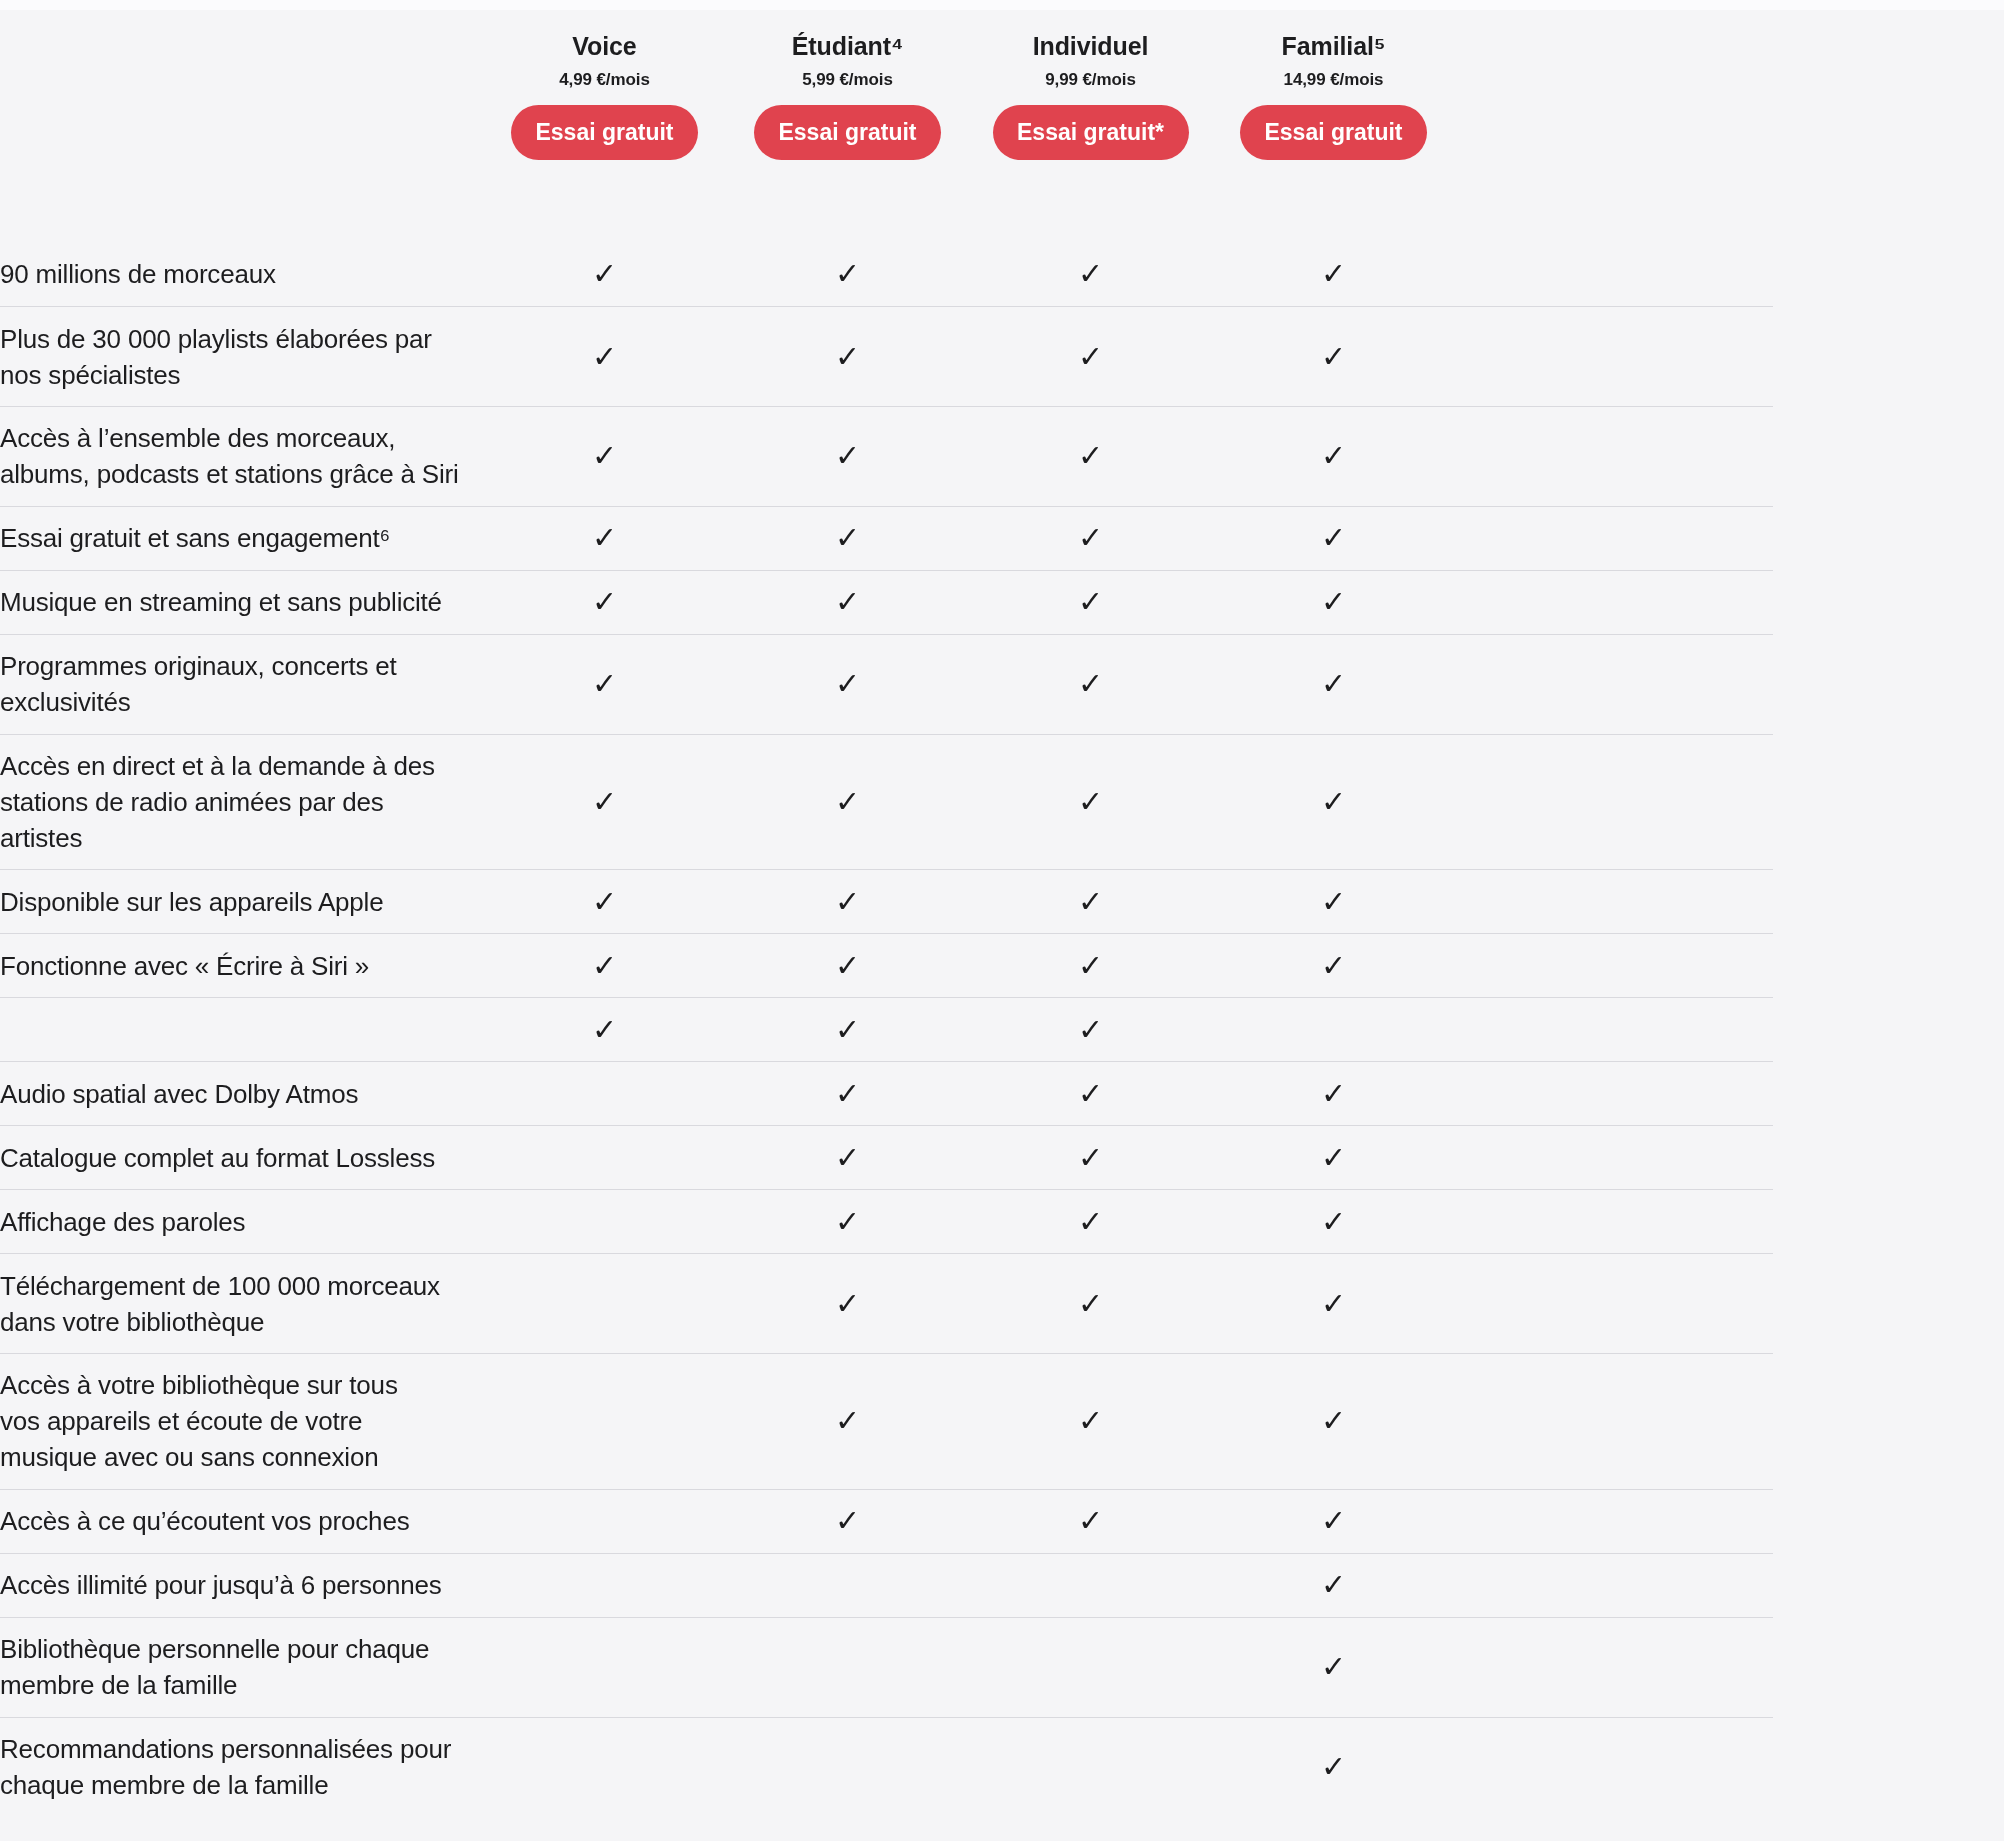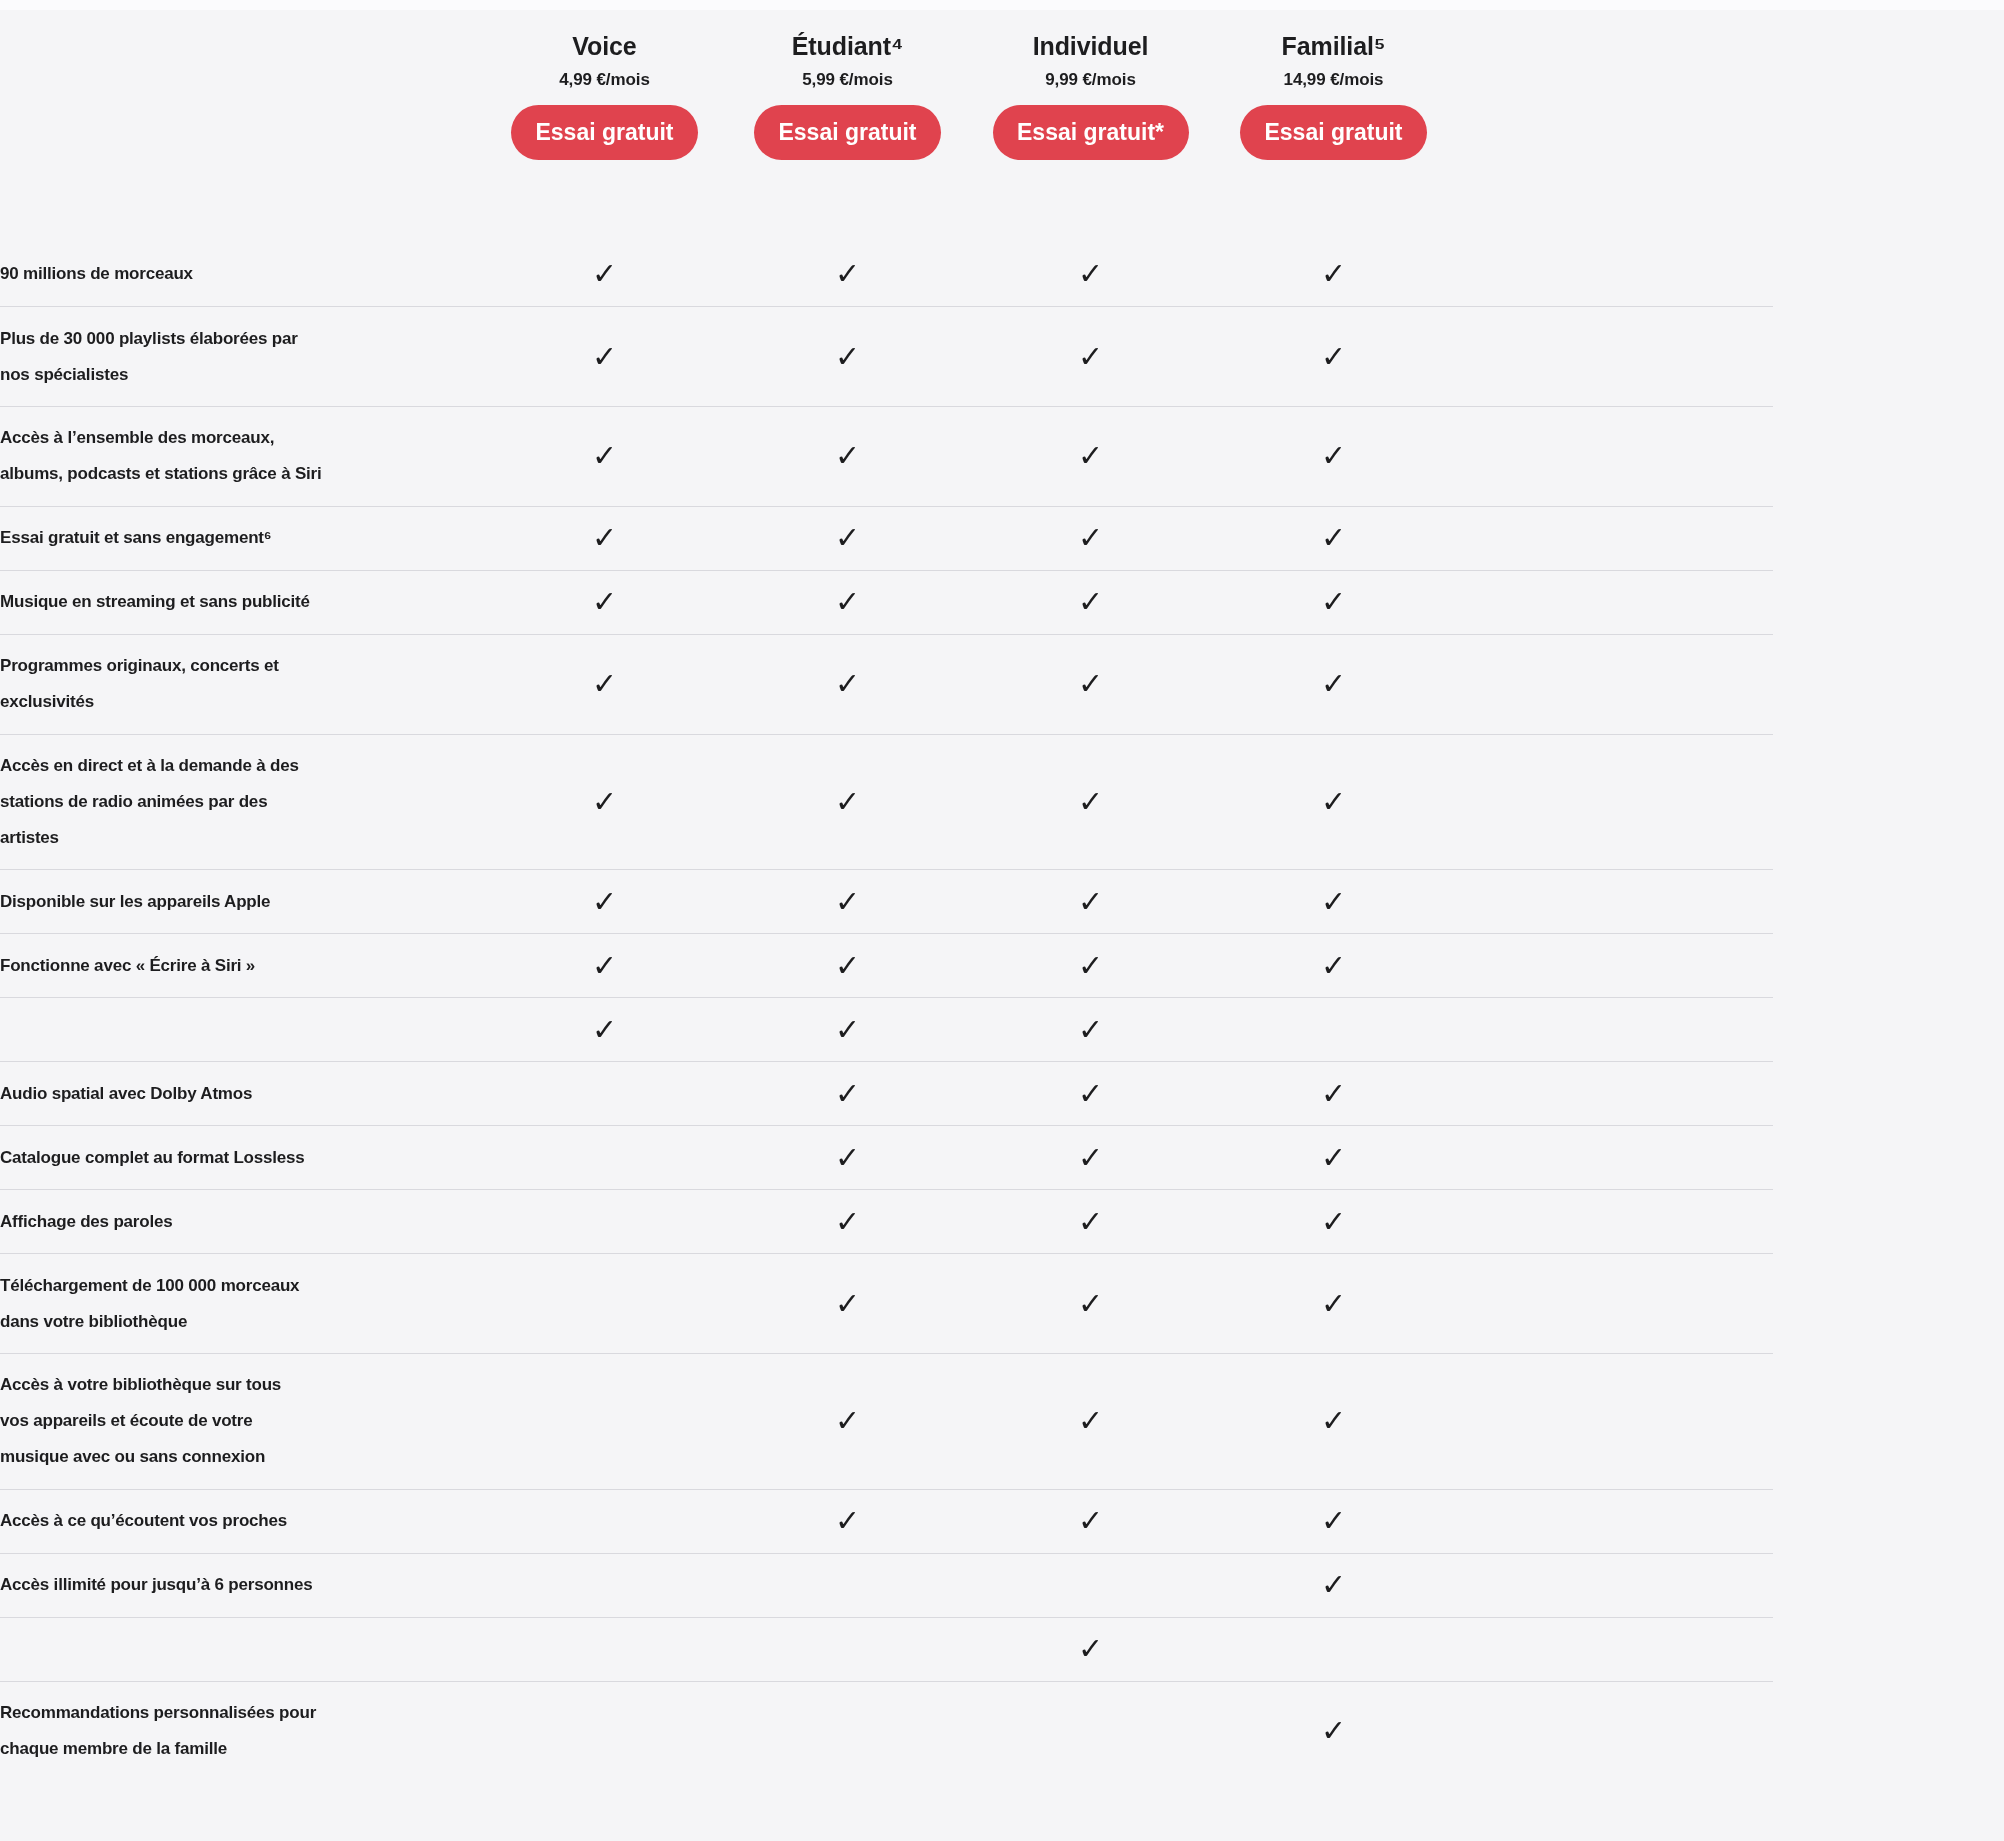--- a/index.html
+++ b/index.html
@@ -50,21 +50,21 @@
   }
   
   .features{margin-top:82px;}
   .feature-row{
     align-items:center;
     min-height:64px;
     padding:13.4px 0;
   }
   .feature-row + .feature-row{border-top:1.5px solid var(--divider);}
   .feature-label{
-    font-size:17px;font-weight:700;line-height:36px;
+    font-size:26px;font-weight:400;line-height:36px;
     letter-spacing:-0.2px;
     white-space:pre-line;
     padding-right:15px;
   }
   .check-cell{
     text-align:center;
     font-size:30px;line-height:36px;
   }
   .check{
     font-family:"DejaVu Sans",sans-serif;
@@ -246,20 +246,22 @@
 
   <div class="grid feature-row">
     <div class="feature-label">Accès illimité pour jusqu’à 6 personnes</div>
   <div class="check-cell"></div>
         <div class="check-cell"></div>
         <div class="check-cell"></div>
         <div class="check-cell"><span class="check">✓</span></div>
       </div>
 
   <div class="grid feature-row">
+    <div class="feature-label">Bibliothèque personnelle pour chaque
+membre de la famille</div>
   <div class="check-cell"></div>
         <div class="check-cell"></div>
         <div class="check-cell"></div>
         <div class="check-cell"><span class="check">✓</span></div>
       </div>
 
   <div class="grid feature-row">
     <div class="feature-label">Recommandations personnalisées pour
 chaque membre de la famille</div>
   <div class="check-cell"></div>

